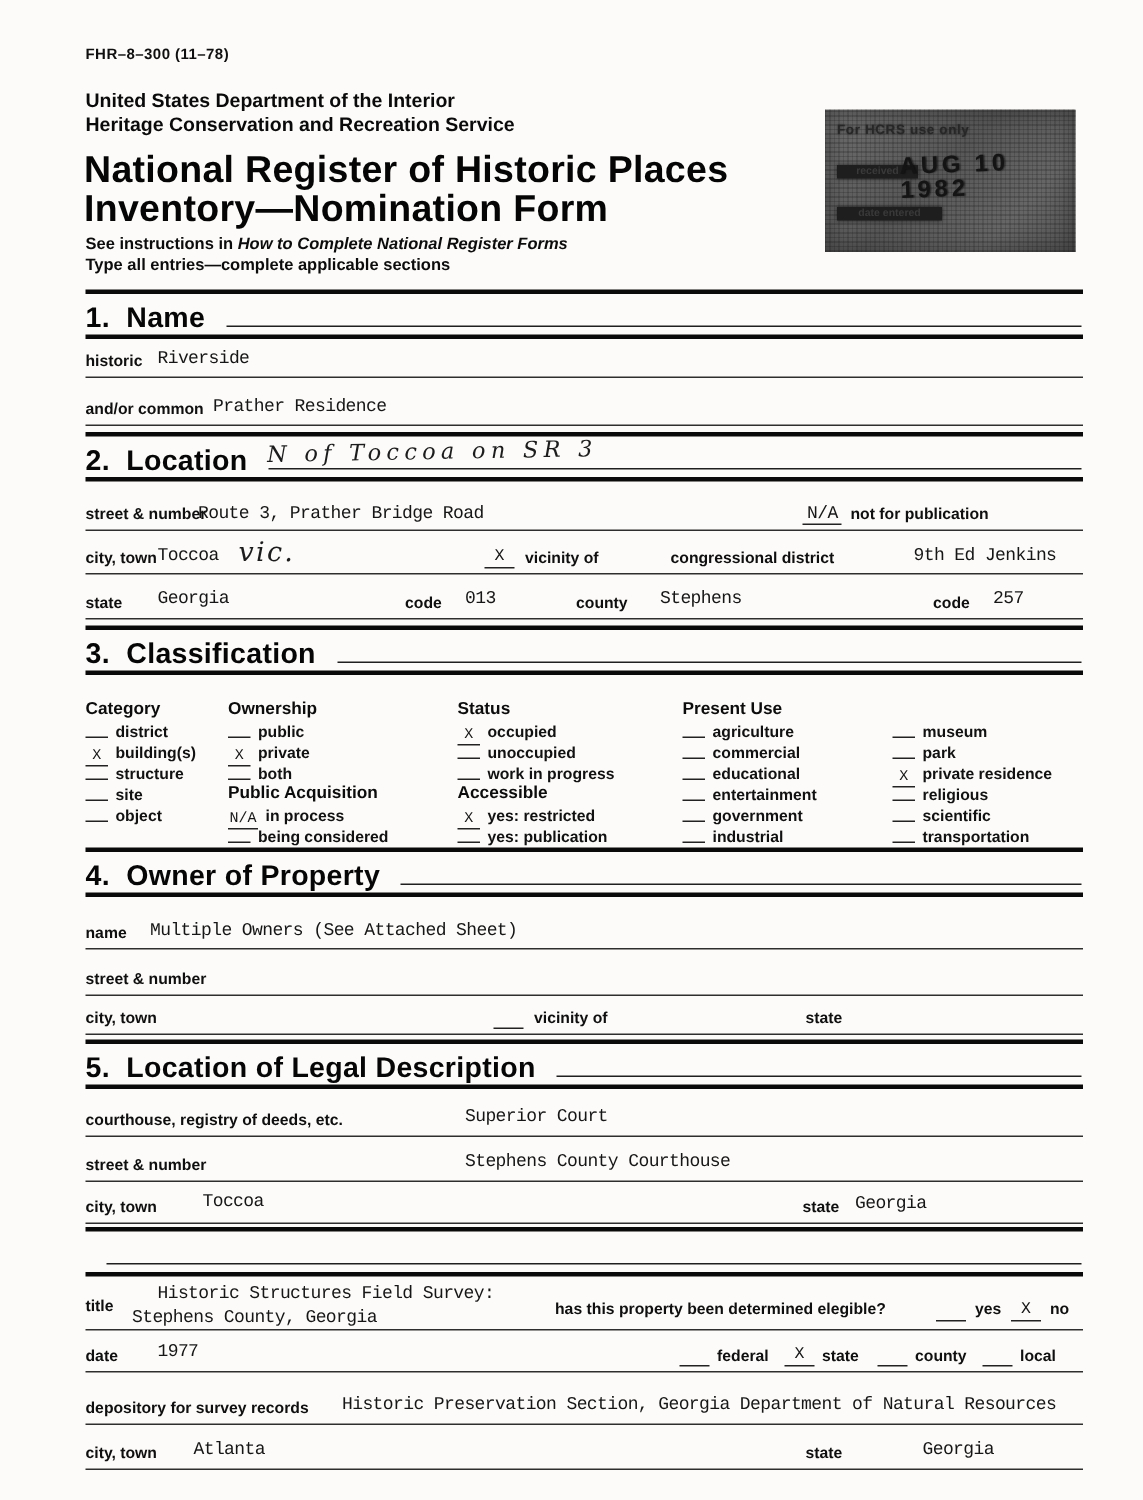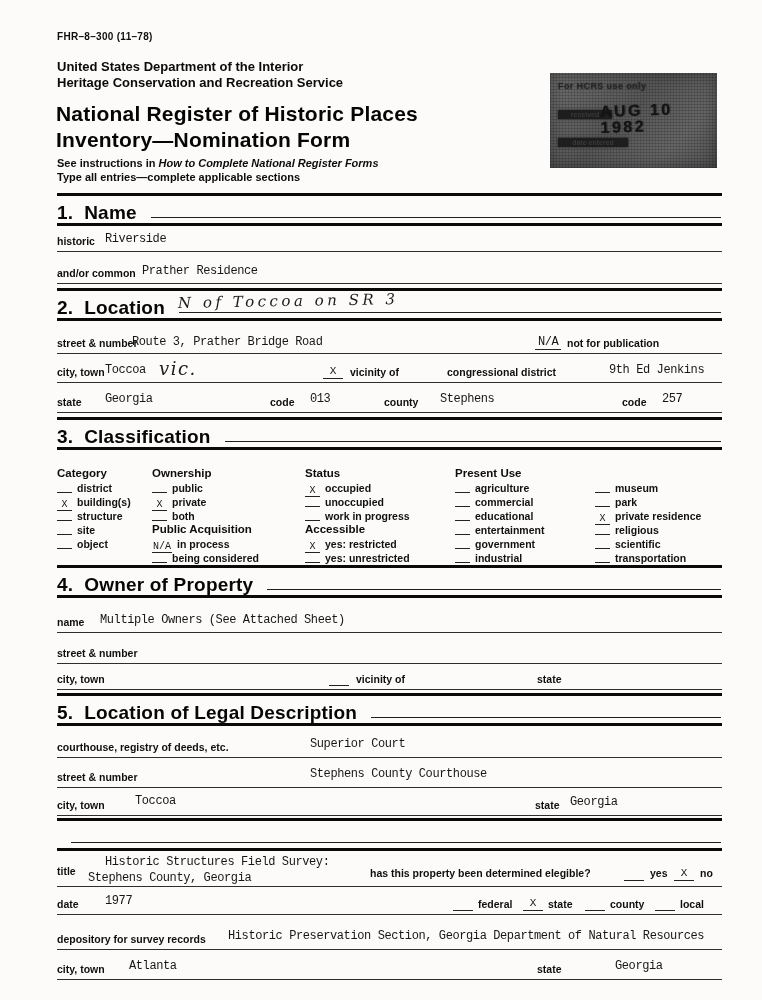--- a/index.html
+++ b/index.html
@@ -20,21 +20,21 @@
   .tail{flex:1;border-bottom:1.8px solid #1f1f1f;margin:0 1px 4px 14px;}
   
   .ccol{position:absolute;top:0;}
   .crow{height:14px;line-height:14px;white-space:nowrap;}
   .chead{font:bold 11.5px/14px "Liberation Sans",sans-serif;color:#0c0c0c;}
   .clbl{font:bold 10.5px/14px "Liberation Sans",sans-serif;color:#111;}
   .cmk{display:inline-block;width:15px;height:11px;border-bottom:1.2px solid #222;text-align:center;
        font:10px/11px "Liberation Mono","DejaVu Sans Mono",monospace;color:#161616;margin-right:5px;vertical-align:-1px;}
   
   .dept{font:bold 13px/16px "Liberation Sans",sans-serif;color:#0a0a0a;}
-  .bigtitle{font-weight:900;font-size:21px;line-height:25px;letter-spacing:.2px;color:#050505;}
+  .bigtitle{font-weight:900;font-size:25px;line-height:25px;letter-spacing:.2px;color:#050505;}
   .instr{font:bold 11px/13.5px "Liberation Sans",sans-serif;color:#0c0c0c;}
   .instr i{font-style:italic;}
   
   #stamp{position:absolute;left:550px;top:73px;width:167px;height:95px;
          background:
            repeating-linear-gradient(0deg,rgba(25,25,25,.22) 0 1px,transparent 1px 3px),
            repeating-linear-gradient(90deg,rgba(25,25,25,.18) 0 1px,transparent 1px 3px),
            linear-gradient(135deg,#6e6e6e,#575757 45%,#666 75%,#545454);
          box-shadow:inset 0 0 16px rgba(0,0,0,.38);}
   .stamp-h{position:absolute;left:8px;top:9px;font:bold 9px/1 "Liberation Sans",sans-serif;color:#272727;
@@ -144,21 +144,21 @@
       <div class="crow"><span class="cmk"></span><span class="clbl">being considered</span></div>
     </div>
 
     <div class="ccol" style="left:248px;">
       <div class="crow chead">Status</div>
       <div class="crow"><span class="cmk">X</span><span class="clbl">occupied</span></div>
       <div class="crow"><span class="cmk"></span><span class="clbl">unoccupied</span></div>
       <div class="crow"><span class="cmk"></span><span class="clbl">work in progress</span></div>
       <div class="crow chead">Accessible</div>
       <div class="crow"><span class="cmk">X</span><span class="clbl">yes: restricted</span></div>
-      <div class="crow"><span class="cmk"></span><span class="clbl">yes: unrestricted</span></div>
+      <div class="crow"><span class="cmk"></span><span class="clbl">yes: publication</span></div>
       <div class="crow"><span class="cmk"></span><span class="clbl">no</span></div>
     </div>
 
     <div class="ccol" style="left:398px;">
       <div class="crow chead">Present Use</div>
       <div class="crow"><span class="cmk"></span><span class="clbl">agriculture</span></div>
       <div class="crow"><span class="cmk"></span><span class="clbl">commercial</span></div>
       <div class="crow"><span class="cmk"></span><span class="clbl">educational</span></div>
       <div class="crow"><span class="cmk"></span><span class="clbl">entertainment</span></div>
       <div class="crow"><span class="cmk"></span><span class="clbl">government</span></div>

